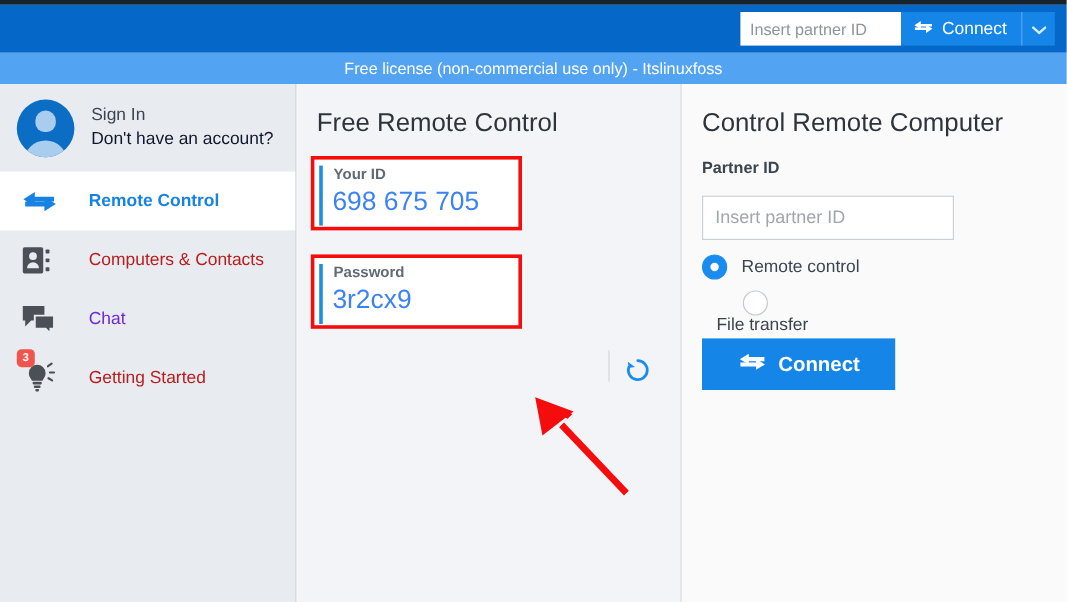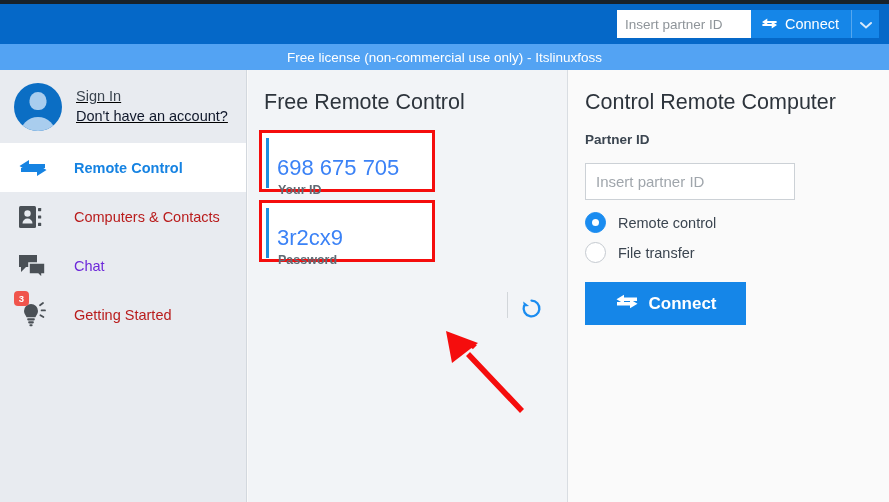--- a/index.html
+++ b/index.html
@@ -73,21 +73,21 @@
   }
 
   
   .sidebar {
     position: absolute; left: 0; top: 0; width: 247px; height: 432px;
     background: #e8ebf0;
     border-right: 1px solid #d3d8de;
   }
   .signin-row {
     position: absolute; left: 0; top: 0; width: 246px; height: 73px;
-    display: flex; align-items: center; padding-left: 14px; text-decoration: underline;
+    display: flex; align-items: center; padding-left: 14px;
   }
   .avatar {
     width: 48px; height: 48px; border-radius: 50%;
     background: #0b6ec4; position: relative; overflow: hidden; flex: 0 0 48px;
   }
   .avatar .head {
     position: absolute; left: 50%; top: 9px; transform: translateX(-50%);
     width: 17px; height: 18px; border-radius: 9px 9px 8px 8px;
     background: #a9cdee;
   }
@@ -131,28 +131,28 @@
   .panel-title {
     position: absolute; font-size: 21.5px; color: #2d343c; white-space: nowrap;
   }
   .mid-panel .panel-title { left: 16px; top: 20px; }
 
   .field-box {
     position: absolute; left: 11px; width: 176px; height: 62px;
     background: #ffffff; border: 3px solid #f50d0d;
   }
   .field-box.id-box { top: 60px; }
-  .field-box.pw-box { top: 130px; }
+  .field-box.pw-box { top: 142px; }
   .field-accent {
     position: absolute; left: 4px; top: 5px; width: 3px; height: 50px;
     background: #1e8fe0;
   }
   .field-label {
     position: absolute; left: 16px; top: 5px;
-    font-size: 12.5px; font-weight: bold; color: #606a74; margin-top: 45px;
+    font-size: 12.5px; font-weight: bold; color: #606a74;
   }
   .field-value {
     position: absolute; left: 15px; top: 22px;
     font-size: 22px; color: #3b82f6; white-space: nowrap;
   }
 
   .refresh-divider {
     position: absolute; left: 507px; top: 222px; width: 1px; height: 26px;
     background: #d2d6da;
   }
@@ -181,21 +181,21 @@
     font-size: 15px; color: #333; padding: 0 10px;
     font-family: "Liberation Sans", sans-serif; outline: none;
   }
   .partner-input::placeholder { color: #a0a6ac; }
 
   .radio-row {
     position: absolute; left: 16px; display: flex; align-items: center;
     cursor: pointer;
   }
   .radio-row.r1 { top: 142px; }
-  .radio-row.r2 { top: 172px; }
+  .radio-row.r2 { top: 172px; flex-direction: column; }
   .radio-outer {
     width: 21px; height: 21px; border-radius: 50%;
     border: 1px solid #c5cad0; background: #fff;
     display: flex; align-items: center; justify-content: center;
     flex: 0 0 21px;
   }
   .radio-row.checked .radio-outer { background: #1a8cf0; border-color: #1a8cf0; }
   .radio-dot { width: 7px; height: 7px; border-radius: 50%; background: #ffffff; }
   .radio-row:not(.checked) .radio-dot { display: none; }
   .radio-label { margin-left: 12px; font-size: 14.5px; color: #3b4550; }

